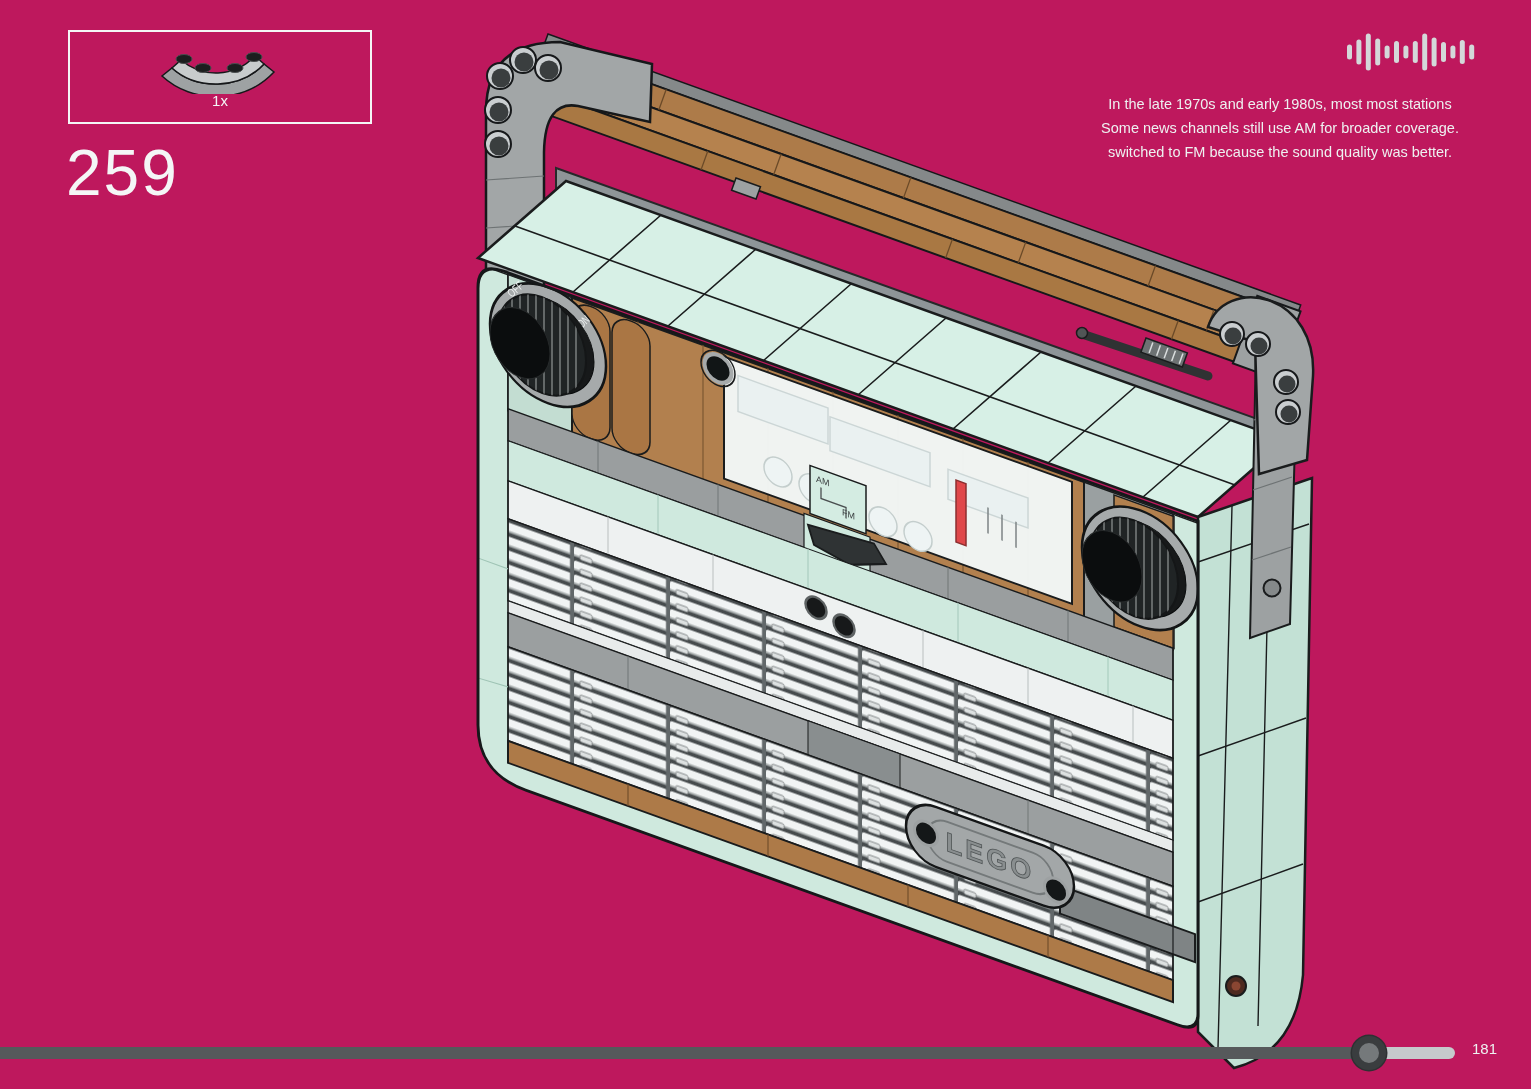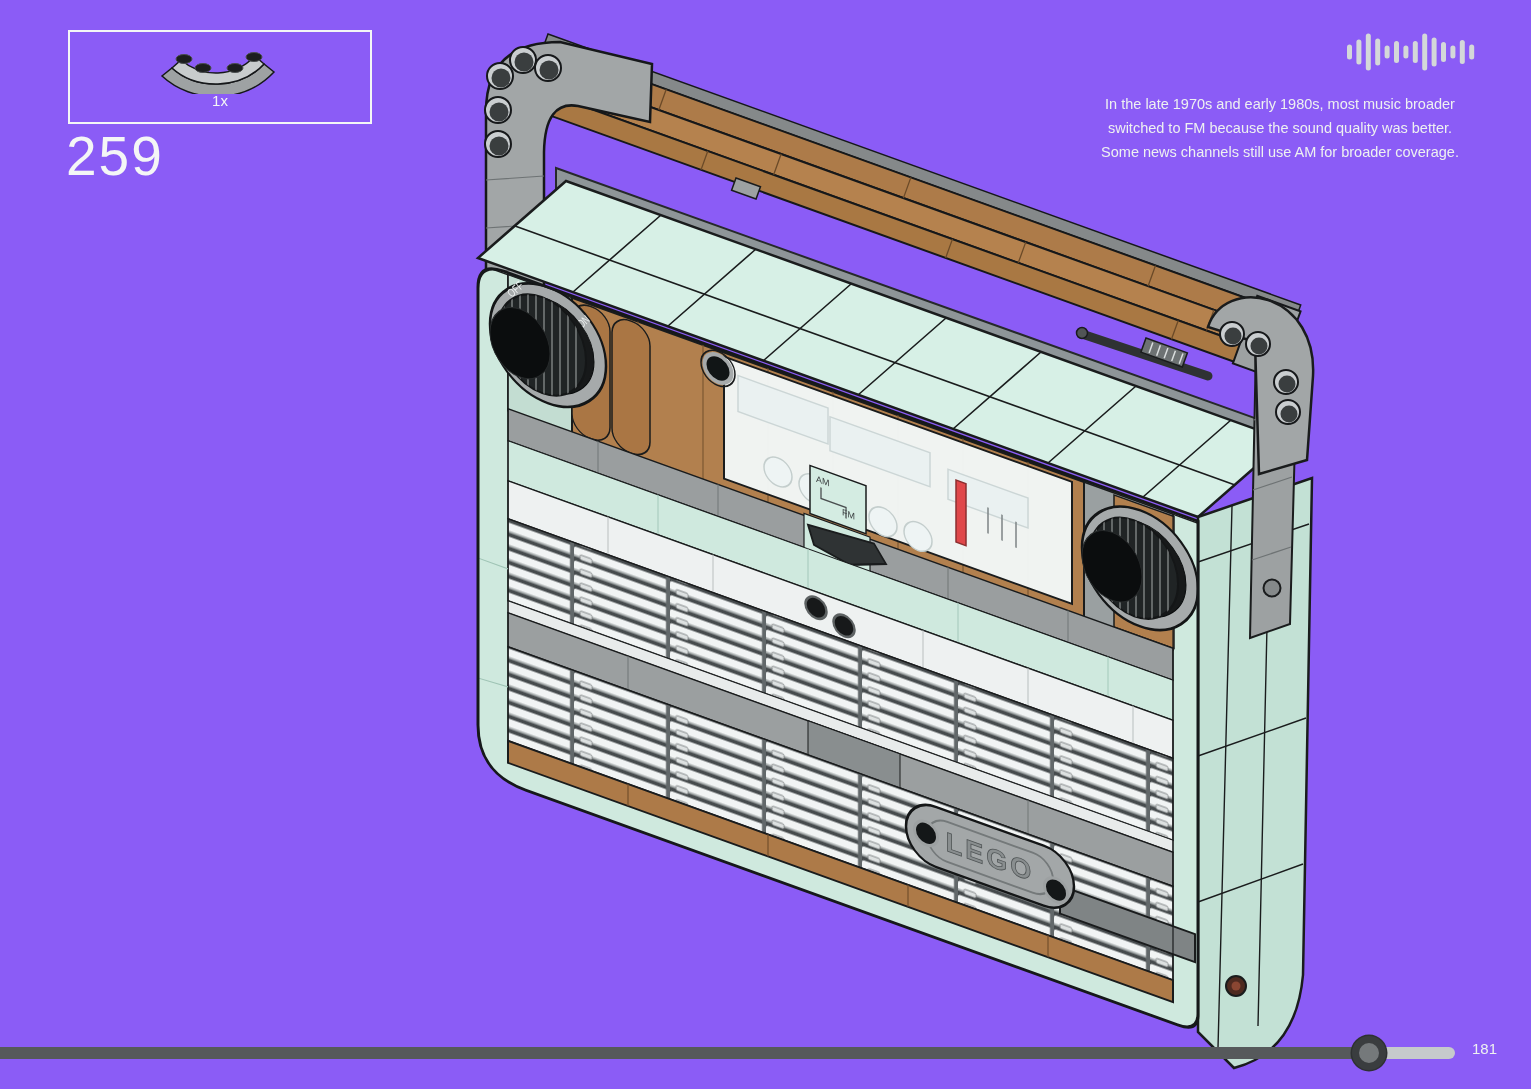--- a/index.html
+++ b/index.html
@@ -1,23 +1,23 @@
 <!DOCTYPE html>
 <html><head>
 <meta charset="utf-8">
 <style>
   html,body{margin:0;padding:0;background:#6f7578;}
-  .page{position:relative;width:1531px;height:1089px;background:#8b5cf6;overflow:hidden;
+  .page{position:relative;width:1531px;height:1089px;background:#be185d;overflow:hidden;
         font-family:"Liberation Sans",sans-serif;}
   .page *{box-sizing:border-box;}
   .parts-box{position:absolute;left:68px;top:30px;width:304px;height:94px;
              border:2px solid #f4f6f6;}
   .parts-qty{position:absolute;left:0;top:60px;width:100%;text-align:center;
              color:#f4f6f6;font-size:15px;}
-  .step-number{position:absolute;left:66px;top:124px;color:#f4f6f6;font-size:55px;
+  .step-number{position:absolute;left:66px;top:136px;color:#f4f6f6;font-size:64px;
                letter-spacing:2px;}
   .callout{position:absolute;left:1080px;top:92px;width:400px;text-align:center;
            color:#eef1f1;font-size:14.5px;line-height:24px;}
   .waveform{position:absolute;left:1345px;top:24px;}
   .radio-svg{position:absolute;left:0;top:0;z-index:1;}
   .progress-track-done{position:absolute;left:0;top:1047px;width:1357px;height:12px;
                        background:#56595b;z-index:2;}
   .progress-track-rest{position:absolute;left:1379px;top:1047px;width:76px;height:12px;
                        background:#c6cacc;border-radius:6px;z-index:2;}
   .progress-knob{position:absolute;left:1352px;top:1036px;width:34px;height:34px;
@@ -57,23 +57,23 @@
       <rect x="77.2" y="9.5" width="5" height="37" rx="2.5"></rect>
       <rect x="86.6" y="13.5" width="5" height="29" rx="2.5"></rect>
       <rect x="96" y="18" width="5" height="20" rx="2.5"></rect>
       <rect x="105.4" y="21.5" width="5" height="13" rx="2.5"></rect>
       <rect x="114.8" y="16" width="5" height="24" rx="2.5"></rect>
       <rect x="124.2" y="20.5" width="5" height="15" rx="2.5"></rect>
     </g>
   </svg>
 
   <div class="callout">
-    <div>In the late 1970s and early 1980s, most music broader</div>
+    <div>In the late 1970s and early 1980s, most most stations</div>
+    <div>Some news channels still use AM for broader coverage.</div>
     <div>switched to FM because the sound quality was better.</div>
-    <div>Some news channels still use AM for broader coverage.</div>
   </div>
 
   <svg class="radio-svg" width="1531" height="1089" viewBox="0 0 1531 1089">
     <defs>
       <clipPath id="faceClip">
         <path d="M0,30 Q0,4 26,4 L720,4 L720,497 Q720,515 700,515 L48,515 Q0,515 0,467 Z"></path>
       </clipPath>
       <clipPath id="knurlClip">
           <ellipse cx="-6" cy="2" rx="44" ry="48"></ellipse>
         </clipPath>

